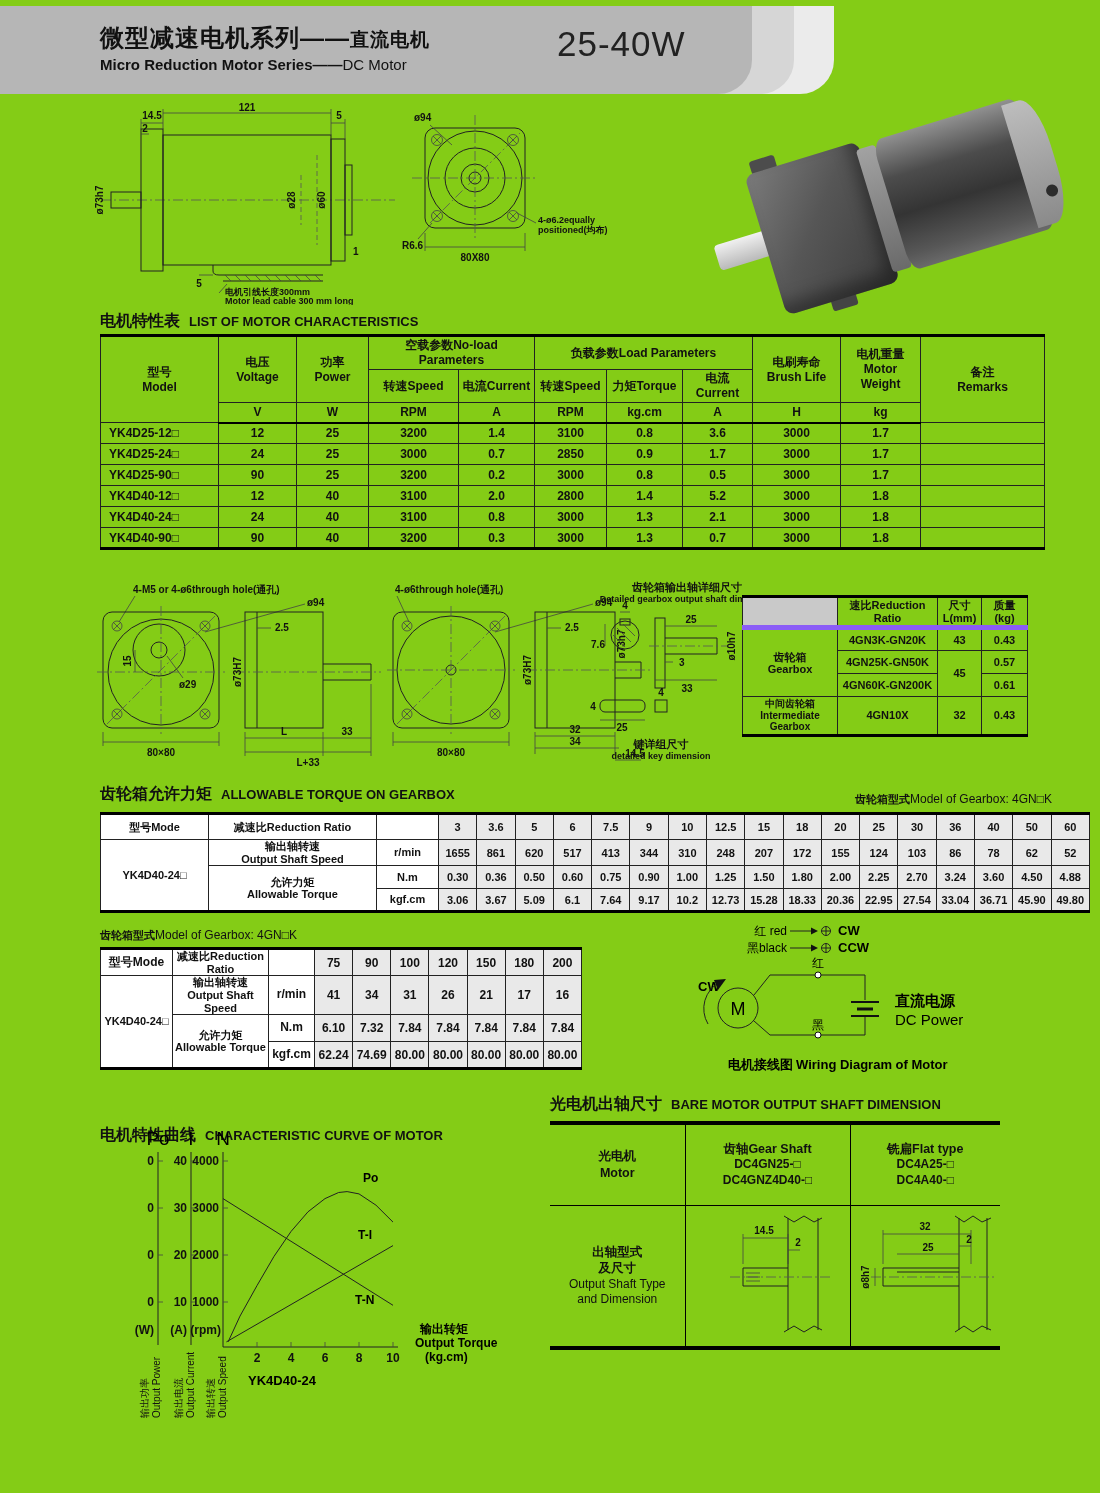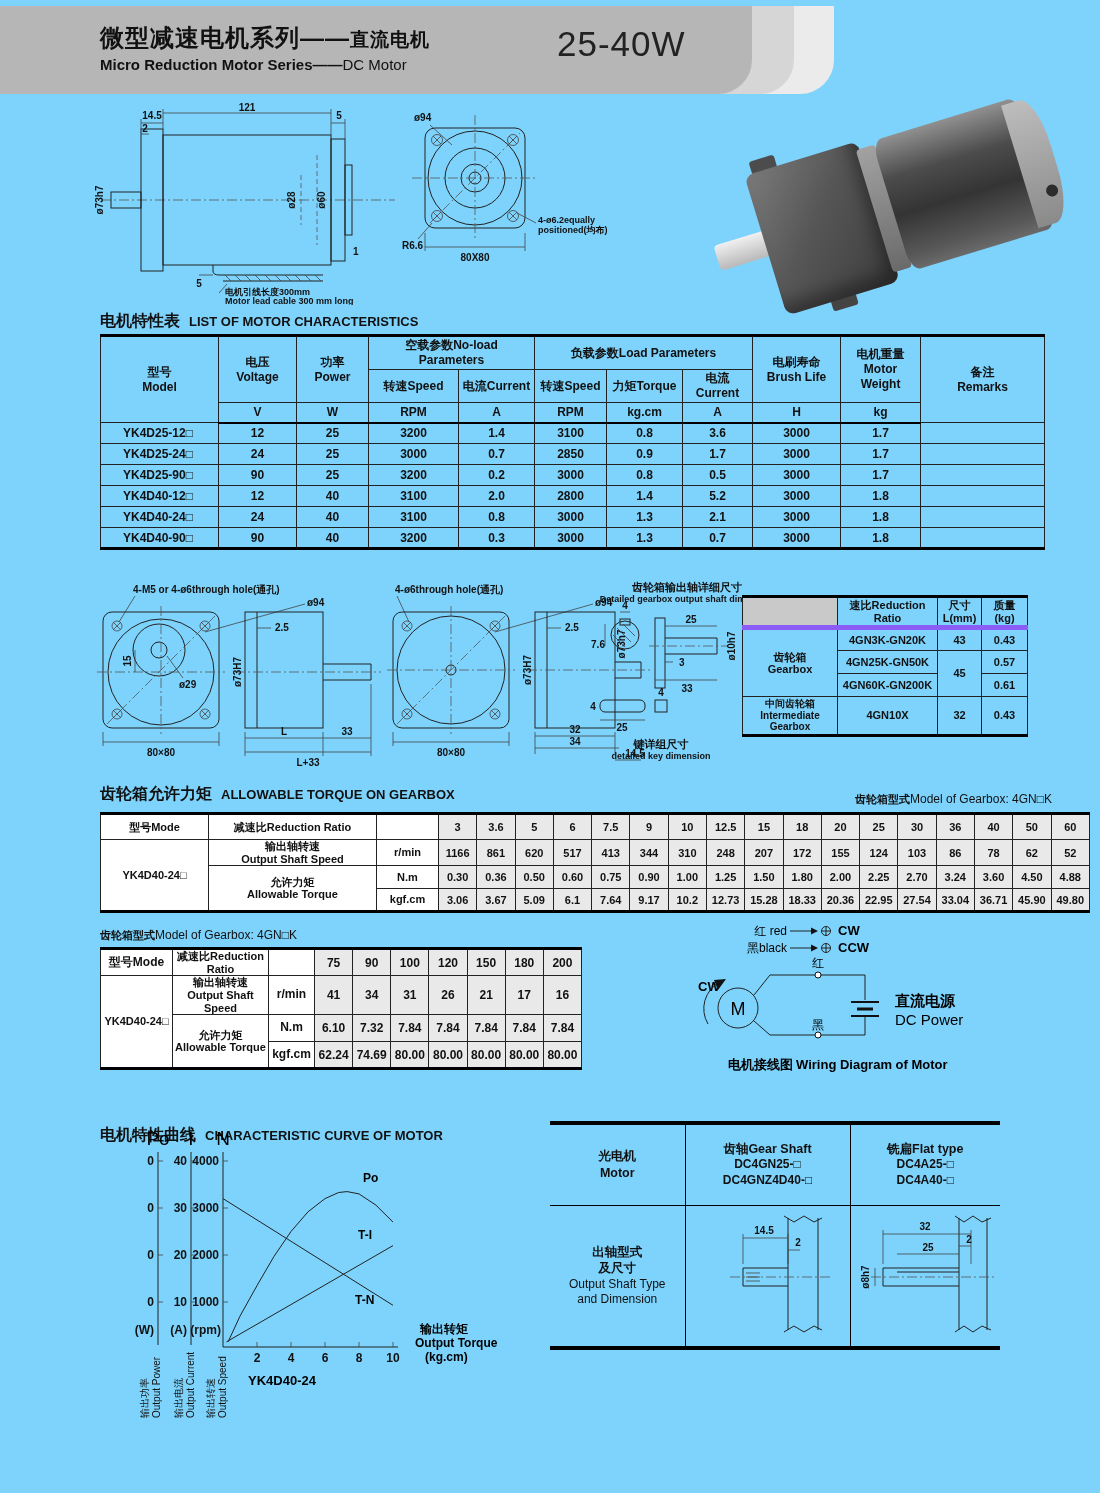--- a/index.html
+++ b/index.html
@@ -1,17 +1,17 @@
 <!DOCTYPE html>
 <html><head>
 <meta charset="utf-8">
 <style>
 *{margin:0;padding:0;box-sizing:border-box}
 body{background:#fff}
-.page{position:relative;width:1100px;height:1493px;background:#7dd3fc;color:#111;
+.page{position:relative;width:1100px;height:1493px;background:#84cc16;color:#111;
   font-family:"Liberation Sans",sans-serif;overflow:hidden}
 .abs{position:absolute}
 
 .hdr-l3{position:absolute;left:0;top:6px;width:834px;height:88px;background:#ebebeb;border-radius:0 0 34px 0}
 .hdr-l2{position:absolute;left:0;top:6px;width:794px;height:88px;background:#d6d6d6;border-radius:0 0 34px 0}
 .hdr-l1{position:absolute;left:0;top:6px;width:752px;height:88px;background:#b6b6b6;border-radius:0 0 34px 0}
 .hdr-zh{position:absolute;left:100px;top:22px;font-weight:bold;font-size:24px;letter-spacing:1px}
 .hdr-zh .sub{font-size:19px}
 .hdr-en{position:absolute;left:100px;top:56px;font-size:15px;font-weight:bold}
 .hdr-en .sub{font-weight:normal}
@@ -25,21 +25,21 @@
 
 table{border-collapse:collapse;table-layout:fixed}
 th,td{border:1px solid #222;text-align:center;vertical-align:middle;overflow:hidden}
 
 .chars{position:absolute;left:100px;top:334px;width:945px;border-top:3px solid #000;border-bottom:3px solid #000}
 .chars th{font-size:12px;font-weight:bold;padding:1px 2px;line-height:1.25}
 .chars td{font-size:12px;font-weight:bold;height:21px;padding:0 2px}
 .chars thead tr:nth-child(1) th{height:24px}
 .chars thead tr:nth-child(2) th{height:24px}
 .chars thead tr:nth-child(3) th{height:20px;border-bottom:2px solid #000}
-.chars tbody td:first-child{text-align:left;padding-left:22px}
+.chars tbody td:first-child{text-align:left;padding-left:8px}
 
 .tq{position:absolute;border-top:3px solid #000;border-bottom:3px solid #000}
 .tq th{font-weight:bold;background:#fff;padding:0 2px;line-height:1.15}
 .tq td.v{background:#e9e9e9;font-weight:bold}
 .tq1{left:100px;top:812px;width:990px}
 .tq1 th{font-size:11px}.tq1 td{font-size:11px;height:23px}
 .tq1 tr:first-child th,.tq1 tr:first-child td{height:26px}
 .tq2{left:100px;top:947px;width:482px}
 .tq2 th{font-size:12px}.tq2 td{font-size:12px;height:27px}
 .tq2 tr:first-child th,.tq2 tr:first-child td{height:27px}
@@ -520,21 +520,21 @@
           <td class="v">36</td>
           <td class="v">40</td>
           <td class="v">50</td>
           <td class="v">60</td>
         </tr>
     <tr>
       <th rowspan="3">YK4D40-24□</th>
       <th><span>输出轴转速</span><br><span>Output Shaft Speed</span></th>
       <th>r/min</th>
 
-    <td class="v">1166</td>
+    <td class="v">1655</td>
           <td class="v">861</td>
           <td class="v">620</td>
           <td class="v">517</td>
           <td class="v">413</td>
           <td class="v">344</td>
           <td class="v">310</td>
           <td class="v">248</td>
           <td class="v">207</td>
           <td class="v">172</td>
           <td class="v">155</td>
@@ -692,20 +692,23 @@
     <text x="128" y="49" text-anchor="middle" font-size="12">红</text>
     <text x="128" y="111" text-anchor="middle" font-size="12">黑</text>
     <text x="205" y="88" font-size="15" font-weight="bold">直流电源</text>
     <text x="205" y="107" font-size="15">DC Power</text>
     <text x="38" y="151" font-size="13" font-weight="bold">电机接线图</text>
     <text x="106" y="151" font-size="13" font-weight="bold">Wiring Diagram of Motor</text>
   </svg>
 
   <div class="sec" style="left:100px;top:1125px">
     <span class="zh">电机特性曲线</span><span class="en">CHARACTERISTIC CURVE OF MOTOR</span>
+  </div>
+  <div class="sec" style="left:550px;top:1094px">
+    <span class="zh">光电机出轴尺寸</span><span class="en">BARE MOTOR OUTPUT SHAFT DIMENSION</span>
   </div>
 
   <svg class="abs" style="left:100px;top:1115px" width="460" height="305" viewBox="0 0 460 305">
 
     <text x="58" y="30" text-anchor="middle" font-size="19">Po</text>
     <text x="91" y="30" text-anchor="middle" font-size="19">I</text>
     <text x="123" y="30" text-anchor="middle" font-size="19">N</text>
 
     <line class="lin" x1="58" y1="37" x2="58" y2="230"></line>
     <line class="lin" x1="91" y1="37" x2="91" y2="230"></line>

